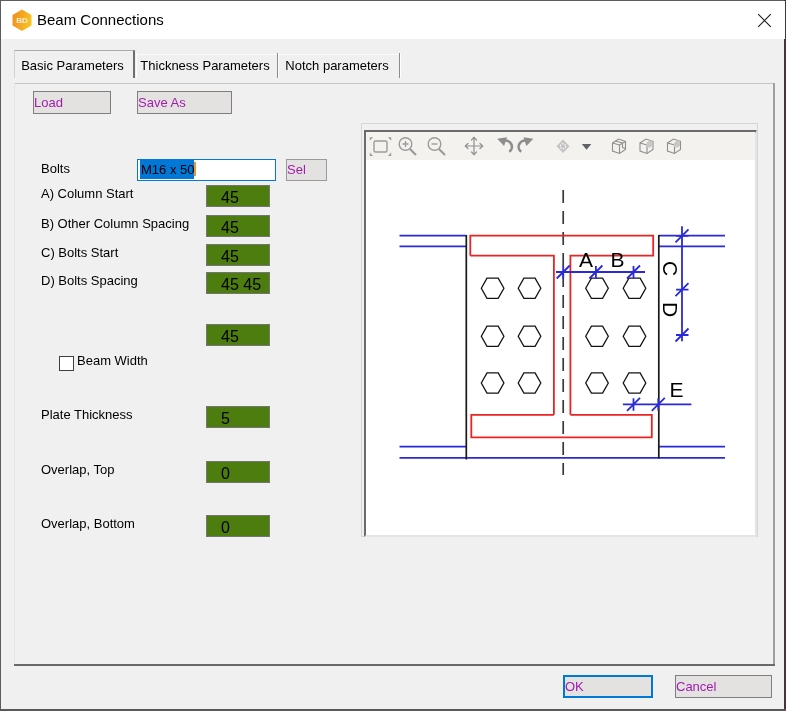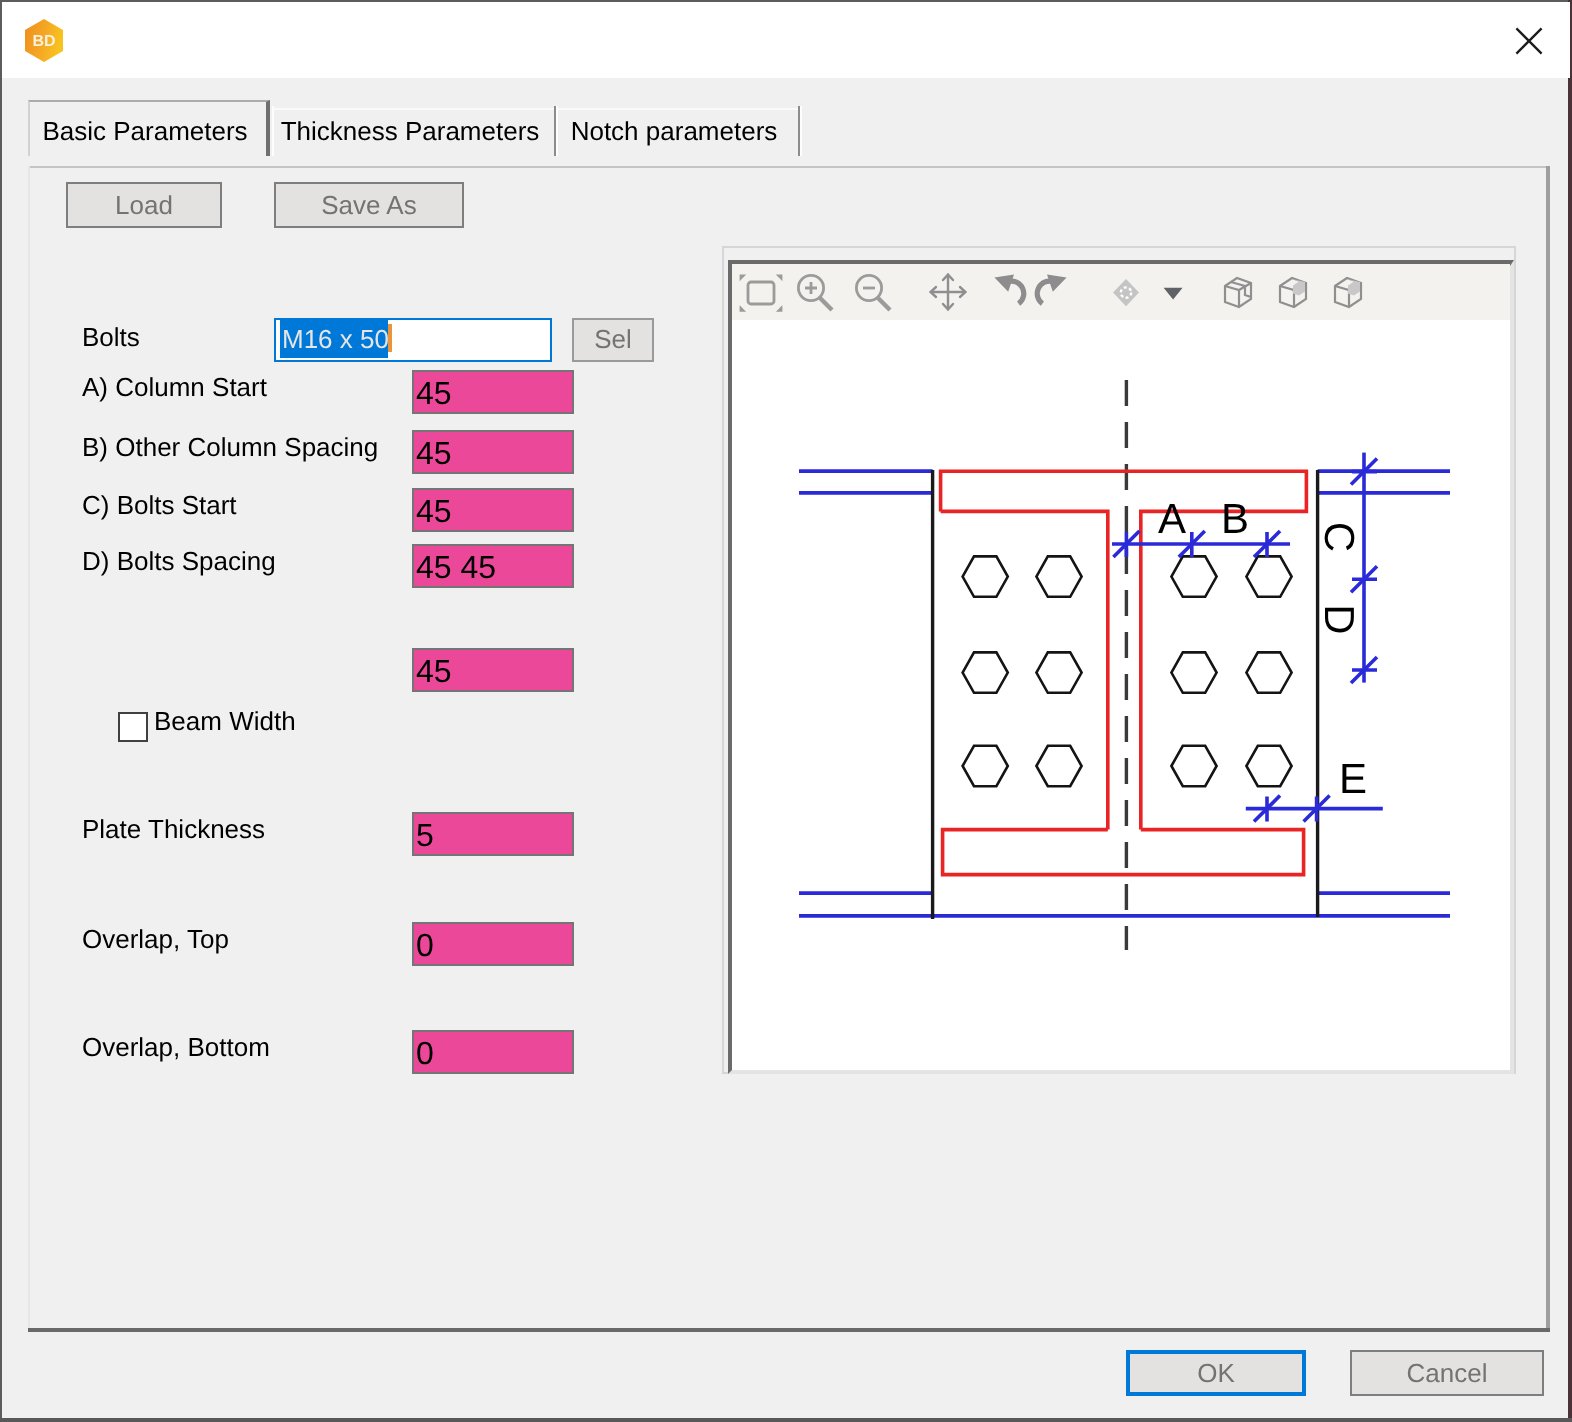--- a/index.html
+++ b/index.html
@@ -9,24 +9,24 @@
 #dlg{position:relative;width:786px;height:711px;background:#f0f0f0}
 #titlebar{position:absolute;left:1px;top:1px;width:784px;height:38px;background:#fff}
 #title{position:absolute;left:36px;top:8px;font-size:15px;line-height:22px;color:#000}
 
 .tabsep{position:absolute;top:53px;height:25px;width:1px;background:#8c8c8c}
 .tabsepw{position:absolute;top:53px;height:25px;width:1px;background:#fdfdfd}
 .tabtxt{position:absolute;top:53px;height:25px;line-height:25px;text-align:center}
 
 .ln{position:absolute;background:#d2d2d2}
 
-.btn{position:absolute;background:#e3e2e0;border:1px solid #7e7e7e;text-align:center;color:#737373}
+.btn{position:absolute;background:#e3e2e0;border:1px solid #7e7e7e;color:#a21caf}
 
 .lbl{position:absolute;left:41px;height:22px;line-height:18px;white-space:nowrap}
-.inp{position:absolute;left:206px;width:81px;height:22px;background:#ec4899;border:1px solid #757575;line-height:23px;padding-left:1px;font-size:16px}
+.inp{position:absolute;left:206px;width:64px;height:22px;background:#4d7c0f;border:1px solid #757575;line-height:23px;padding-left:14px;font-size:16px}
 
 #panelouter{position:absolute;left:361px;top:123px;width:397px;height:414px;border:1px solid #d6d6d6}
 #panel{position:absolute;left:364px;top:130px;width:393px;height:407px;border-top:3px solid #6b6b6b;border-left:2px solid #6b6b6b;border-right:2px solid #e4e4e4;border-bottom:2px solid #e4e4e4;background:#fff}
 #toolbar{position:absolute;left:366px;top:132px;width:389px;height:28px;background:#f3f2ef}
 </style>
 </head>
 <body>
 <div id="dlg">
 
   <div class="abs" style="left:0;top:0;width:786px;height:1px;background:#5c5c5c"></div>
@@ -38,20 +38,21 @@
       <defs>
           <linearGradient id="hx" x1="0" y1="0" x2="1" y2="0.3">
         <stop offset="0" stop-color="#ed8e1f"></stop>
             <stop offset="0.55" stop-color="#f5a623"></stop>
             <stop offset="1" stop-color="#f8c220"></stop>
       </linearGradient>
         </defs>
       <polygon points="12,1.5 21.5,7 21.5,17.5 12,23 2.5,17.5 2.5,7" fill="url(#hx)"></polygon>
       <text x="12" y="15.2" font-size="8" font-weight="bold" fill="#faf0dc" text-anchor="middle" font-family="Liberation Sans">BD</text>
     </svg>
+    <div id="title">Beam Connections</div>
     <svg style="position:absolute;left:756px;top:12px" width="16" height="16" viewBox="0 0 16 16">
       <path d="M1.2 1.2 L13.8 13.8 M1.2 13.8 L13.8 1.2" stroke="#1c1c1c" stroke-width="1.15" fill="none"></path>
     </svg>
   </div>
 
   <div class="abs" style="left:14px;top:50px;width:121px;height:28px;background:#f0f0f0;border-top:1px solid #ababab;border-left:1px solid #d2d2d2;border-right:2px solid #6f6f6f"></div>
   <div class="ln" style="left:136px;top:54px;width:263px;height:1px;background:#fafafa"></div>
   <div class="tabtxt" style="left:12px;width:121px;">Basic Parameters</div>
 
   <div class="tabsepw" style="left:136px"></div>
@@ -64,21 +65,21 @@
 
   <div class="ln" style="left:14px;top:83px;width:760px;height:1px;background:#c4c4c4"></div>
   <div class="ln" style="left:14px;top:83px;width:1px;height:581px;background:#e6e6e6"></div>
   <div class="ln" style="left:773px;top:83px;width:2px;height:581px;background:#9e9e9e"></div>
   <div class="ln" style="left:14px;top:664px;width:761px;height:2px;background:#696969"></div>
 
   <div class="btn" style="left:33px;top:91px;width:78px;height:23px;line-height:21px">Load</div>
   <div class="btn" style="left:137px;top:91px;width:95px;height:23px;line-height:21px">Save As</div>
 
   <div class="lbl" style="top:160px">Bolts</div>
-  <div class="abs" style="left:137px;top:159px;width:139px;height:22px;background:#fff;border:1px solid #0078d7;line-height:20px;padding-left:2px"><span style="background:#0078d7;color:#e5e5e5;padding:2px 0 2px 1px">M16 x 50</span><span style="display:inline-block;width:2px;height:14px;background:#e8953c;vertical-align:-2px"></span></div>
+  <div class="abs" style="left:137px;top:159px;width:139px;height:22px;background:#fff;border:1px solid #0078d7;line-height:20px;padding-left:2px"><span style="background:#0078d7;color:#000000;padding:2px 0 2px 1px">M16 x 50</span><span style="display:inline-block;width:2px;height:14px;background:#e8953c;vertical-align:-2px"></span></div>
   <div class="btn" style="left:286px;top:159px;width:41px;height:22px;line-height:20px;border-color:#9a9a9a">Sel</div>
 
   <div class="lbl" style="top:185px">A) Column Start</div>
   <div class="inp" style="top:185px">45</div>
   <div class="lbl" style="top:215px">B) Other Column Spacing</div>
   <div class="inp" style="top:215px">45</div>
   <div class="lbl" style="top:244px">C) Bolts Start</div>
   <div class="inp" style="top:244px">45</div>
   <div class="lbl" style="top:272px">D) Bolts Spacing</div>
   <div class="inp" style="top:272px">45 45</div>

